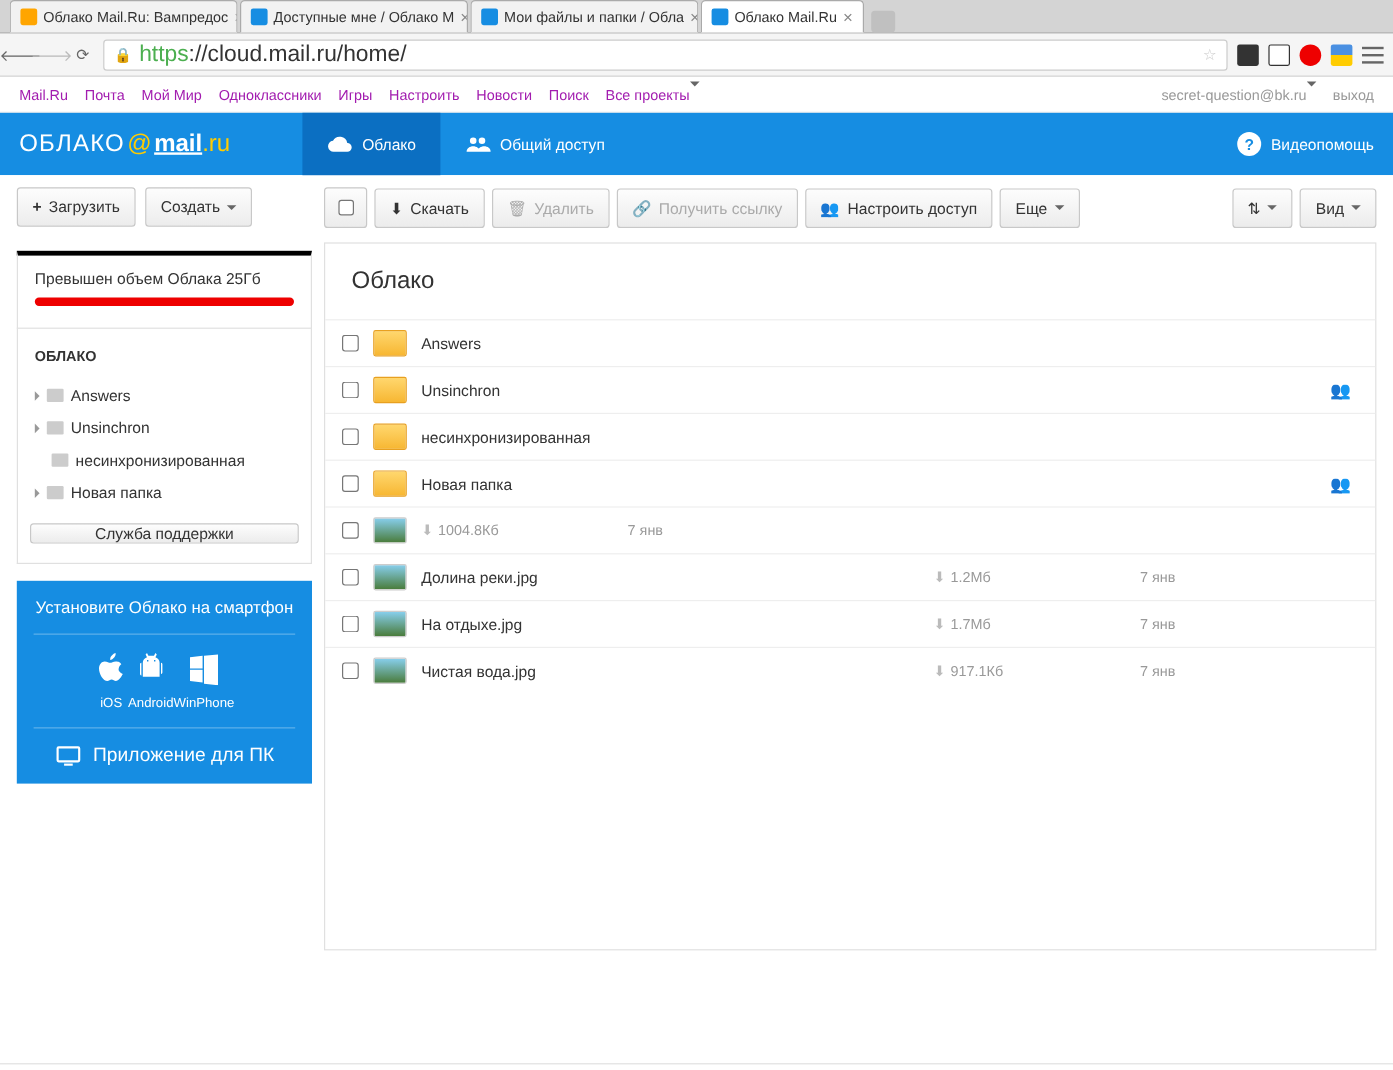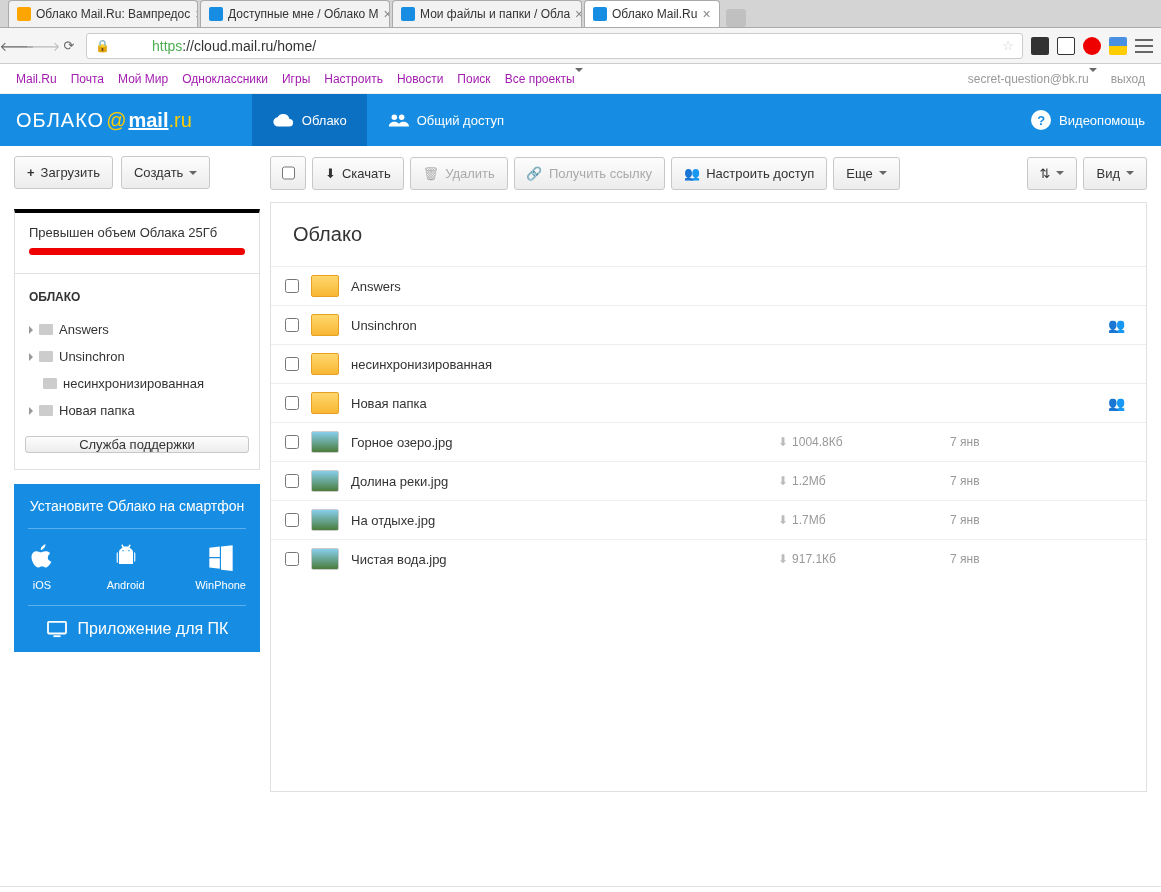--- a/index.html
+++ b/index.html
@@ -12,21 +12,21 @@
 .tab-close { color: #888; font-size: 14px; }
 .tab-icon { width: 14px; height: 14px; background: #ffa500; border-radius: 2px; flex-shrink: 0; }
 .tab-icon.blue { background: #168de2; }
 .new-tab { width: 20px; height: 18px; background: #c0c0c0; border-radius: 3px; margin-left: 4px; cursor: pointer; }
 
 .addr-bar { background: #f5f5f5; height: 36px; display: flex; align-items: center; padding: 0 8px; border-bottom: 1px solid #ccc; gap: 8px; }
 .nav-btn { width: 18px; height: 18px; cursor: pointer; color: #666; display: flex; align-items: center; justify-content: center; }
 .nav-btn.disabled { color: #bbb; }
 .url-box { flex: 1; height: 26px; border: 1px solid #ccc; border-radius: 3px; background: #fff; display: flex; align-items: center; padding: 0 8px; gap: 6px; }
 .lock-icon { color: #4caf50; font-size: 12px; }
-.url-text { flex: 1; font-size: 14px; margin-left: 36px; }
+.url-text { flex: 1; font-size: 19px; }
 .url-text .https { color: #4caf50; }
 .url-text .rest { color: #333; }
 .star-icon { color: #ccc; cursor: pointer; }
 .ext-icons { display: flex; gap: 8px; align-items: center; }
 .ext-icon { width: 18px; height: 18px; border-radius: 2px; cursor: pointer; }
 .menu-icon { width: 18px; height: 14px; display: flex; flex-direction: column; justify-content: space-between; cursor: pointer; }
 .menu-icon span { height: 2px; background: #666; }
 
 
 .topnav { height: 30px; background: #fff; display: flex; align-items: center; padding: 0 16px; border-bottom: 1px solid #eee; font-size: 12px; }
@@ -68,21 +68,21 @@
 .tree { border: 1px solid #e0e0e0; border-top: none; padding: 16px 10px; }
 .tree-title { font-weight: bold; font-size: 12px; margin-bottom: 12px; padding-left: 4px; }
 .tree-item { display: flex; align-items: center; gap: 6px; padding: 6px 4px; font-size: 13px; cursor: pointer; color: #333; }
 .tree-arrow { width: 0; height: 0; border-top: 4px solid transparent; border-bottom: 4px solid transparent; border-left: 4px solid #999; }
 .tree-arrow.blank { border: none; width: 8px; }
 .folder-ic { width: 14px; height: 11px; background: #ccc; border-radius: 1px; }
 .support-btn { width: 100%; margin-top: 12px; justify-content: center; padding: 0; }
 
 .promo { background: #168de2; color: #fff; padding: 14px; margin-top: 14px; text-align: center; }
 .promo-title { font-size: 14px; margin-bottom: 14px; }
-.promo-icons { display: flex; justify-content: space-between; border-top: 1px solid rgba(255,255,255,0.3); border-bottom: 1px solid rgba(255,255,255,0.3); padding: 14px 0; }
+.promo-icons { display: flex; justify-content: center; border-top: 1px solid rgba(255,255,255,0.3); border-bottom: 1px solid rgba(255,255,255,0.3); padding: 14px 0; }
 .promo-item { cursor: pointer; font-size: 11px; }
 .promo-item svg { width: 28px; height: 28px; fill: #fff; margin-bottom: 6px; }
 .promo-desktop { padding-top: 14px; display: flex; align-items: flex-end; justify-content: center; gap: 10px; cursor: pointer; font-size: 16px; }
 
 
 .main-panel { border: 1px solid #e0e0e0; min-height: 590px; }
 .panel-title { padding: 20px 22px; font-size: 20px; font-weight: normal; color: #333; }
 .file-row { display: flex; align-items: center; padding: 8px 14px; border-top: 1px solid #eee; gap: 12px; }
 .file-chk { width: 14px; height: 14px; cursor: pointer; }
 .file-icon { width: 28px; height: 22px; border-radius: 2px; flex-shrink: 0; }
@@ -332,21 +332,20 @@
     <input type="checkbox" class="file-chk" style="">
     <div class="file-icon folder-shared"></div>
     <div class="file-name">Новая папка</div>
     <div class="file-size"></div>
     <div class="file-date"></div>
     <div style="width:30px;text-align:center"><span class="share-badge">👥</span></div>
   </div>
           <div class="file-row">
     <input type="checkbox" class="file-chk" style="">
     <div class="file-icon thumb"></div>
-    <div class="file-name">Горное озеро.jpg</div>
     <div class="file-size"><span class="dl-ic">⬇</span> 1004.8Кб</div>
     <div class="file-date">7 янв</div>
     <div style="width:30px;text-align:center"></div>
   </div>
           <div class="file-row">
     <input type="checkbox" class="file-chk" style="">
     <div class="file-icon thumb"></div>
     <div class="file-name">Долина реки.jpg</div>
     <div class="file-size"><span class="dl-ic">⬇</span> 1.2Мб</div>
     <div class="file-date">7 янв</div>

